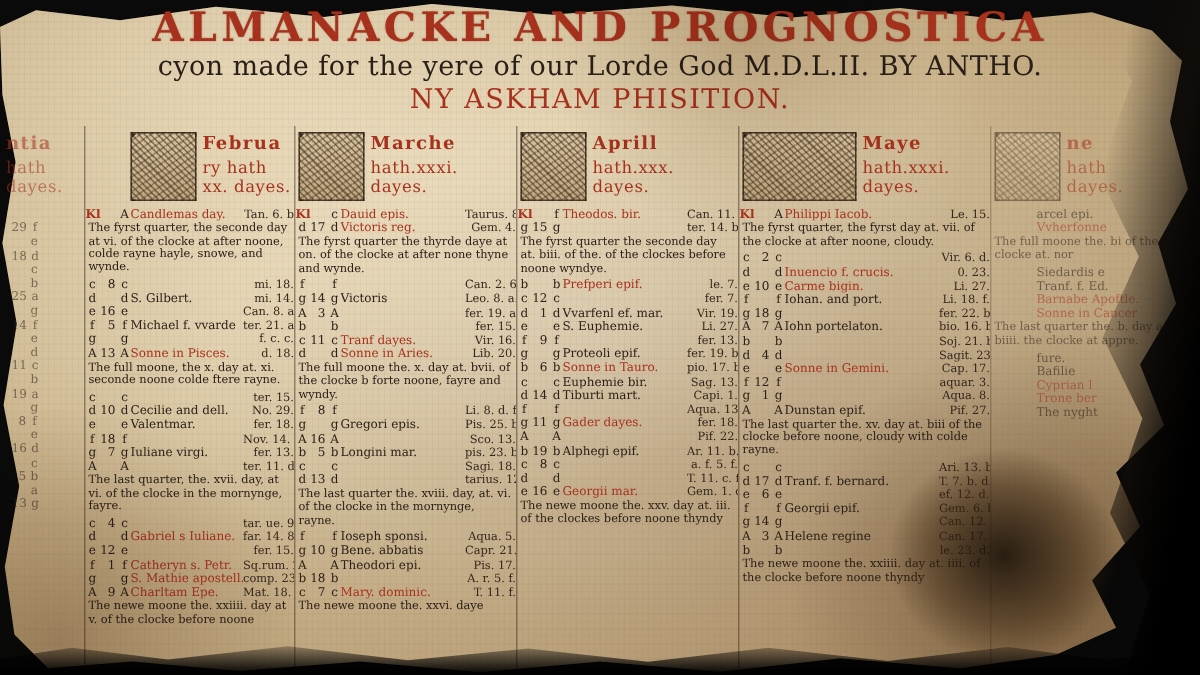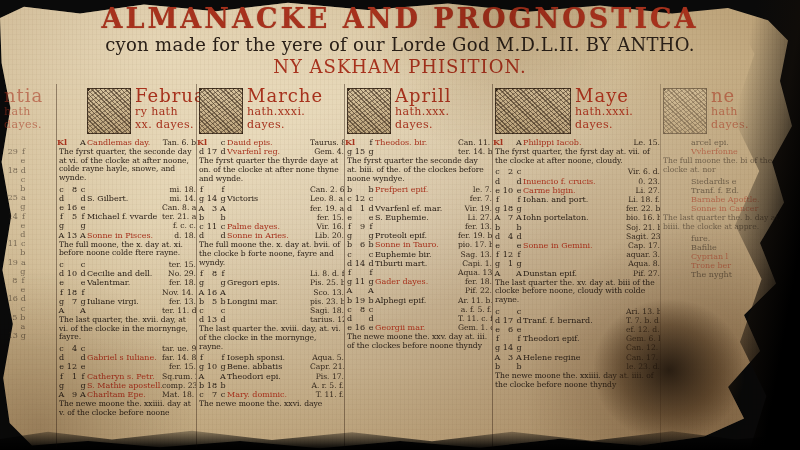--- a/index.html
+++ b/index.html
@@ -84,21 +84,21 @@
     background:
       linear-gradient(135deg, rgba(40,28,16,.9) 0 2px, rgba(0,0,0,0) 2px),
       repeating-linear-gradient(45deg, rgba(50,34,20,.55) 0 1px, rgba(0,0,0,0) 1px 3px),
       repeating-linear-gradient(-35deg, rgba(50,34,20,.4) 0 1px, rgba(0,0,0,0) 1px 4px),
       linear-gradient(#d8c49f,#bfa77f);
     border:1px solid rgba(45,30,18,.8);
   }
   .woodcut.wide{width:74px;}
   .monthname{
     position:absolute;left:50px;top:2px;color:#a8321d;
-    font-size:18px;line-height:19px;font-weight:400;letter-spacing:1px;
+    font-size:12px;line-height:19px;font-weight:700;letter-spacing:1px;
   }
   .monthsub{
     position:absolute;left:50px;top:21px;color:#a8321d;
     font-size:11px;line-height:13px;letter-spacing:.4px;
   }
   .rows{position:absolute;left:0;top:54px;right:0;bottom:0;overflow:hidden;}
   .row{
     display:flex;align-items:flex-start;
     font-size:8px;line-height:9.2px;color:#2b2118;
     white-space:nowrap;
@@ -345,21 +345,21 @@
             <span class="txt"></span>
             <span class="num">f. c. c.</span>
           </div>
           <div class="row">
             <span class="kl dark">A</span>
             <span class="gn">13</span>
             <span class="ltr">A</span>
             <span class="txt red">Sonne in Pisces.</span>
             <span class="num">d. 18.</span>
           </div>
-          <div class="note">The full moone, the x. day at. xi. before noone colde ftere rayne.</div>
+          <div class="note">The full moone, the x. day at. xi. seconde noone colde ftere rayne.</div>
           <div class="row">
             <span class="kl dark">c</span>
             <span class="gn"></span>
             <span class="ltr">c</span>
             <span class="txt"></span>
             <span class="num">ter. 15.</span>
           </div>
           <div class="row">
             <span class="kl dark">d</span>
             <span class="gn">10</span>
@@ -454,21 +454,21 @@
             <span class="kl">Kl</span>
             <span class="gn"></span>
             <span class="ltr">c</span>
             <span class="txt red">Dauid epis.</span>
             <span class="num">Taurus. 8.</span>
           </div>
           <div class="row">
             <span class="kl dark">d</span>
             <span class="gn">17</span>
             <span class="ltr">d</span>
-            <span class="txt red">Vvarfenl reg.</span>
+            <span class="txt red">Victoris reg.</span>
             <span class="num">Gem. 4.</span>
           </div>
           <div class="note">The fyrst quarter the thyrde daye at on. of the clocke at after none thyne and wynde.</div>
           <div class="row">
             <span class="kl dark">f</span>
             <span class="gn"></span>
             <span class="ltr">f</span>
             <span class="txt"></span>
             <span class="num">Can. 2. 6. d. e.</span>
           </div>
@@ -490,21 +490,21 @@
             <span class="kl dark">b</span>
             <span class="gn"></span>
             <span class="ltr">b</span>
             <span class="txt"></span>
             <span class="num">fer. 15.</span>
           </div>
           <div class="row">
             <span class="kl dark">c</span>
             <span class="gn">11</span>
             <span class="ltr">c</span>
-            <span class="txt red">Palme dayes.</span>
+            <span class="txt red">Tranf dayes.</span>
             <span class="num">Vir. 16.</span>
           </div>
           <div class="row">
             <span class="kl dark">d</span>
             <span class="gn"></span>
             <span class="ltr">d</span>
             <span class="txt red">Sonne in Aries.</span>
             <span class="num">Lib. 20.</span>
           </div>
           <div class="note">The full moone the. x. day at. bvii. of the clocke b forte noone, fayre and wyndy.</div>
@@ -848,21 +848,21 @@
             <span class="kl dark">e</span>
             <span class="gn">6</span>
             <span class="ltr">e</span>
             <span class="txt"></span>
             <span class="num">ef. 12. d. f.</span>
           </div>
           <div class="row">
             <span class="kl dark">f</span>
             <span class="gn"></span>
             <span class="ltr">f</span>
-            <span class="txt">Theodori epif.</span>
+            <span class="txt">Georgii epif.</span>
             <span class="num">Gem. 6. b. d.</span>
           </div>
           <div class="row">
             <span class="kl dark">g</span>
             <span class="gn">14</span>
             <span class="ltr">g</span>
             <span class="txt"></span>
             <span class="num">Can. 12. b.</span>
           </div>
           <div class="row">

